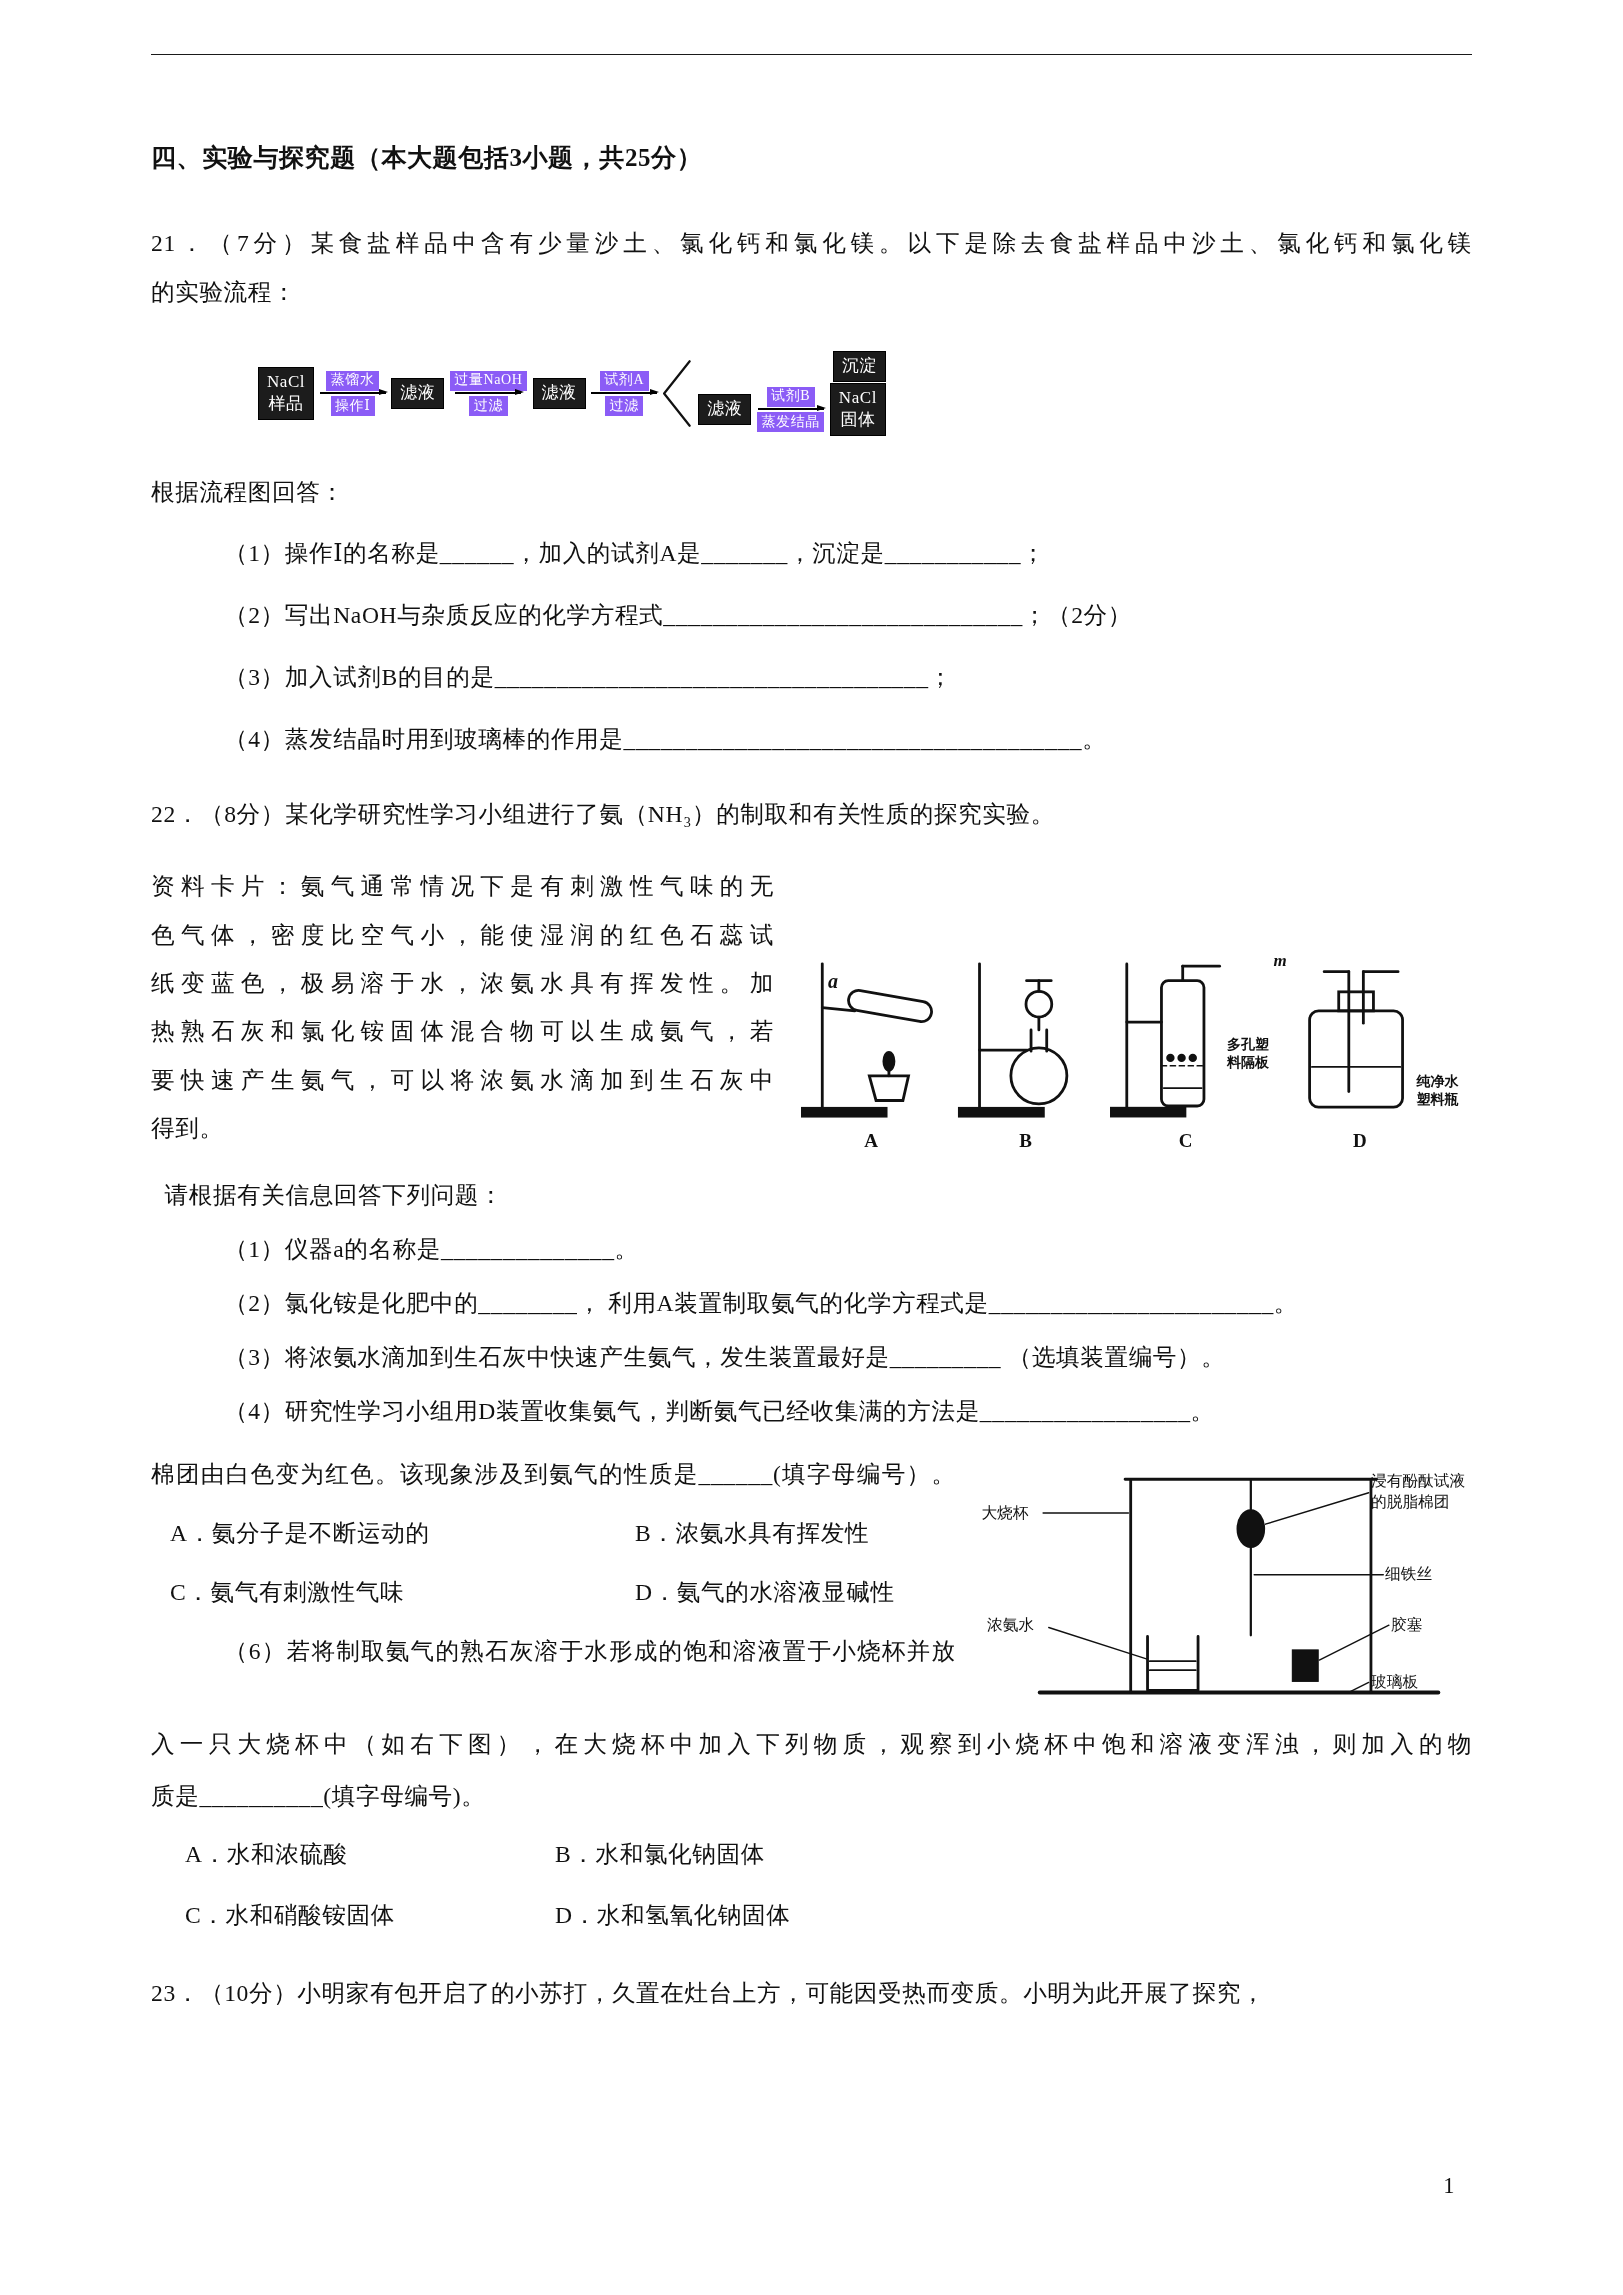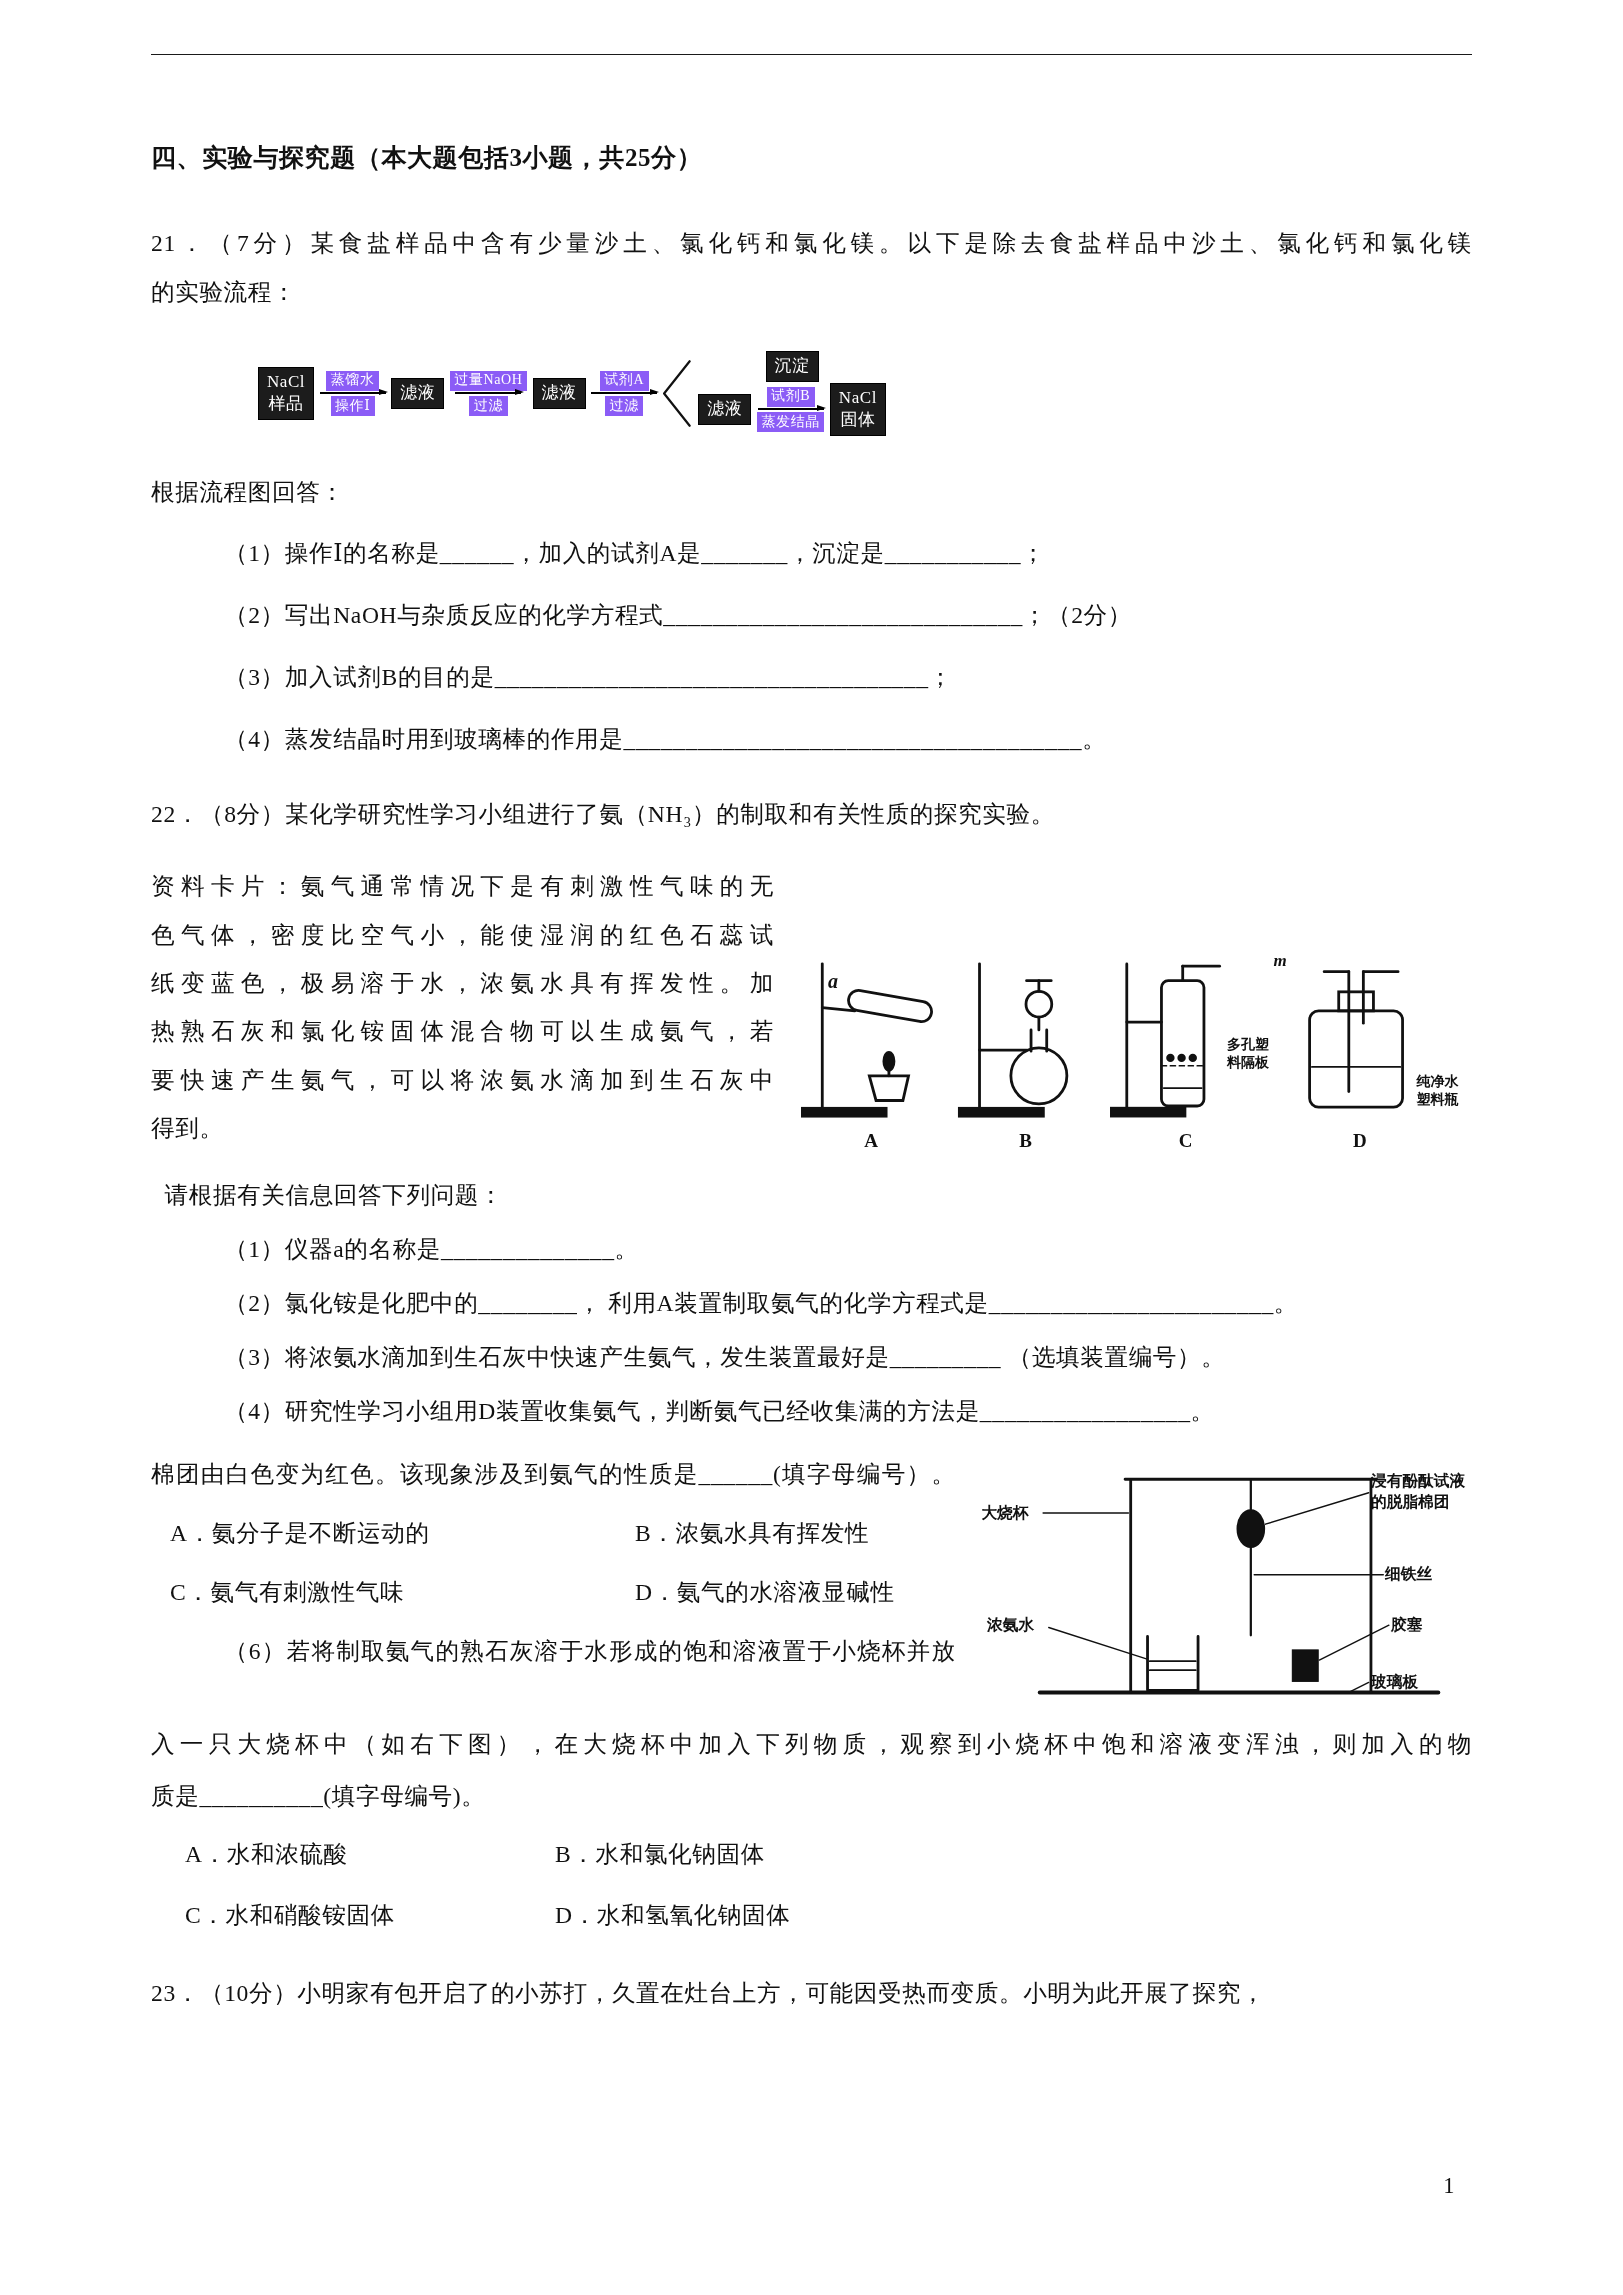--- a/index.html
+++ b/index.html
@@ -21,21 +21,21 @@
   
   .flowchart { margin:27px 0 0 107px; display:flex; align-items:center; gap:5.6px; }
   .fbox { background:#1c1c1c; color:#fff; border:1.7px solid #000; padding:3.4px 7.9px;
           font-size:17px; line-height:1.3; letter-spacing:0.6px; text-align:center; white-space:pre-line; }
   .fstep { display:flex; flex-direction:column; align-items:center; gap:1.7px; }
   .flab { font-size:14px; line-height:1.2; background:#8b5cf6; color:#fff; padding:1.7px 4.5px;
           letter-spacing:0.6px; white-space:nowrap; }
   .arrowline { display:block; width:66px; height:0; border-top:2.2px solid #000; position:relative; }
   .arrowline::after { content:""; position:absolute; right:-2.2px; top:-5px; width:0; height:0;
           border-left:9px solid #000; border-top:3.9px solid transparent; border-bottom:3.9px solid transparent; }
-  .fsplit-col { display:flex; flex-direction:column; gap:1px; align-items:center; }
+  .fsplit-col { display:flex; flex-direction:column; gap:1px; align-items:flex-end; }
   .fsplit-row { display:flex; align-items:center; gap:5.6px; }
 
   .q21-prompt { margin-top:23.6px; }
   .qitem { margin-top:13.5px; padding-left:73px; }
   .qitem2 { margin-top:5.6px; padding-left:73px; }
 
   
   .media-row { margin-top:23.6px; display:flex; gap:27px; }
   .card { width:623px; }
   .apparatus { flex:1; display:flex; align-items:flex-end; gap:14.6px; padding-top:14.6px; }
@@ -50,21 +50,21 @@
   .label-bottle { right:-14.6px; bottom:43px; }
 
   .q22-prompt { margin-top:19px; padding-left:13.5px; }
 
   
   .block5 { margin-top:14.6px; display:flex; gap:22.4px; align-items:flex-start; }
   .block5-left { width:852px; }
   .opt-grid5 { margin-top:10px; padding-left:19px; display:grid; grid-template-columns:465px auto; row-gap:11.2px; }
   .item6-line1 { margin-top:10px; padding-left:73px; }
 
-  .dlabel { position:absolute; font-size:15.7px; font-weight:bold; line-height:1.3;
+  .dlabel { position:absolute; font-size:15.7px; font-weight:normal; line-height:1.3;
             white-space:pre-line; letter-spacing:0; }
   .diagram5 { position:relative; width:494px; height:264px; flex:none; }
   .diagram5 svg { position:absolute; left:0; top:0; }
   .d5-beaker { left:3.4px;   top:53px; }
   .d5-cotton { left:393px; top:21px; }
   .d5-wire   { left:407px; top:114px; }
   .d5-ammonia{ left:9px;  top:165px; }
   .d5-stopper{ left:413px; top:165px; }
   .d5-plate  { left:393px; top:222px; }
 

